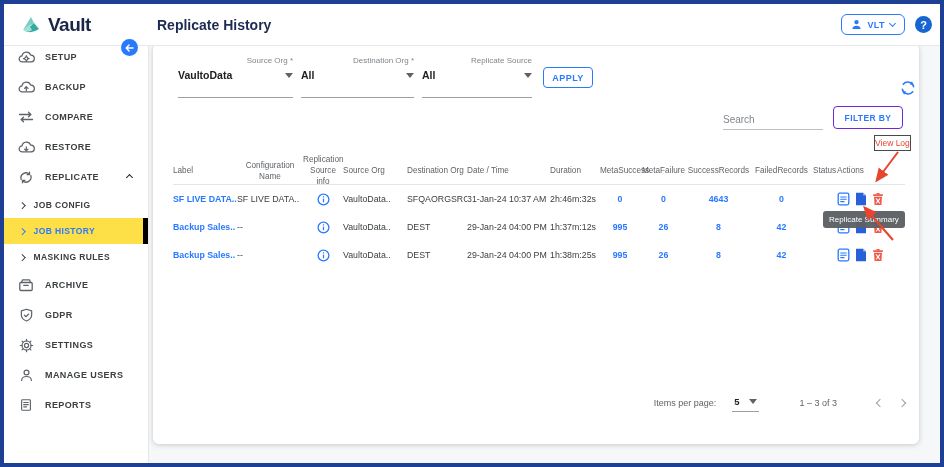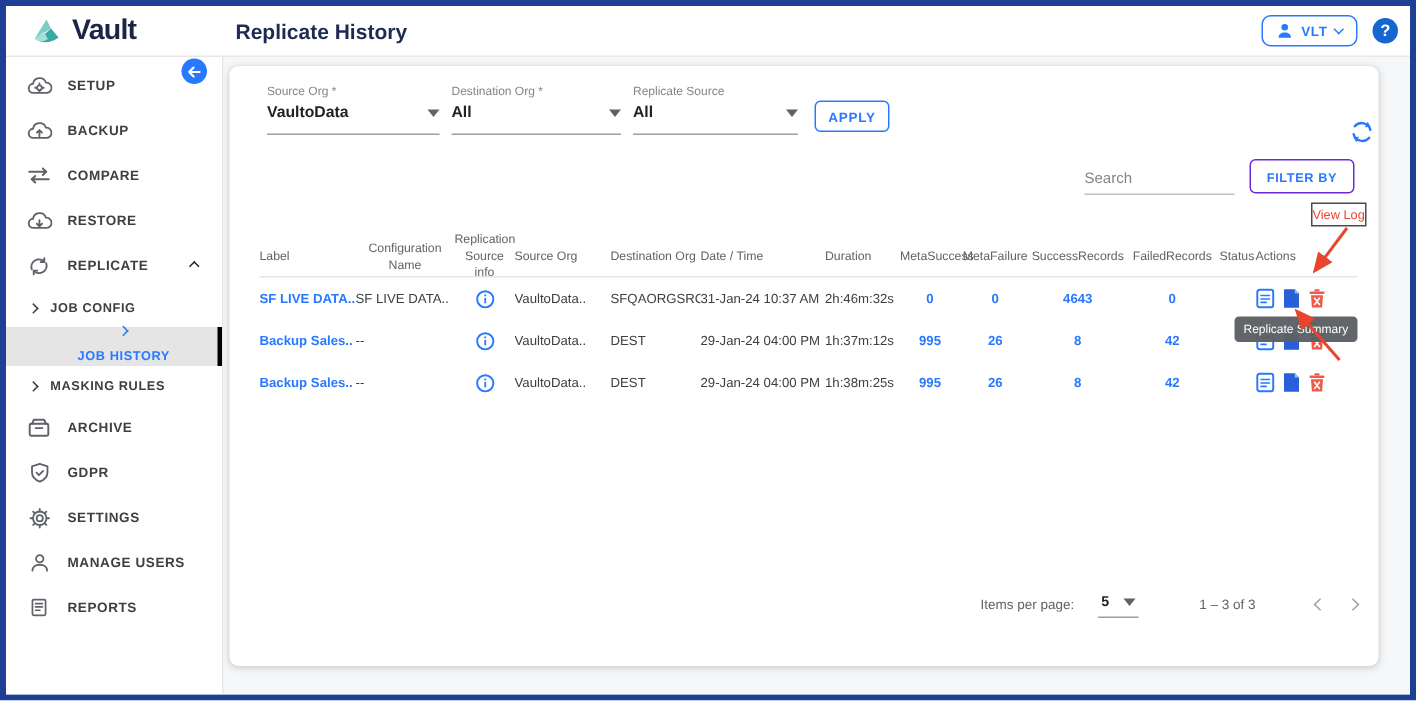--- a/index.html
+++ b/index.html
@@ -2,51 +2,51 @@
 <html><head>
 <meta charset="utf-8">
 <style>
   * { margin:0; padding:0; box-sizing:border-box; }
   html,body { background:#fff; }
   body { font-family:"Liberation Sans", sans-serif; }
 
   .frame { position:relative; width:944px; height:467px; border:4px solid #1d3f94; background:#fff; overflow:hidden; }
 
   
-  .topbar { position:absolute; top:0; left:0; width:936px; height:34px; background:#fff; border-bottom:1px solid #e6e8eb; display:flex; align-items:center; z-index:20; }
+  .topbar { position:absolute; top:0; left:0; width:936px; height:42px; background:#fff; border-bottom:1px solid #e6e8eb; display:flex; align-items:center; z-index:20; }
   .logo-wrap { width:145px; display:flex; align-items:center; gap:6px; padding-left:16px; }
   .logo-text { font-size:19px; font-weight:800; color:#1b2545; letter-spacing:-0.5px; }
   .page-title { margin-left:8px; font-size:14px; font-weight:700; color:#1d2b50; }
   .topbar-right { margin-left:auto; display:flex; align-items:center; gap:10px; padding-right:8px; }
   .user-btn { display:flex; align-items:center; gap:5px; border:1px solid #2979ff; border-radius:6px; background:#fff; padding:3px 9px; height:21px; cursor:pointer; }
   .user-btn span.lbl { font-size:9px; font-weight:700; color:#2979ff; letter-spacing:.4px; }
   .help-circle { width:17px; height:17px; border-radius:50%; background:#1765cf; color:#fff; font-size:11px; font-weight:700; display:flex; align-items:center; justify-content:center; }
 
   
   .sidebar { position:absolute; top:34px; left:0; width:145px; height:425px; background:#fff; border-right:1px solid #e4e6e9; padding-top:4px; z-index:10; }
   .side-item { display:flex; align-items:center; height:30px; padding-left:13px; gap:10px; cursor:pointer; }
   .side-item .s-label { font-size:9px; font-weight:700; color:#3c4043; letter-spacing:.4px; }
   .side-item .ic { width:18px; display:flex; justify-content:center; }
   .side-sub { display:flex; align-items:center; height:26px; padding-left:16px; gap:9px; cursor:pointer; }
   .side-sub .s-label { font-size:8.5px; font-weight:700; color:#3c4043; letter-spacing:.4px; }
-  .side-sub.active { background:#e5e5e5; border-right:3px solid #000000;flex-direction:column; }
+  .side-sub.active { background:#fde047; border-right:5px solid #000000; }
   .side-sub.active .s-label { color:#2979ff; }
   .chev-r { display:inline-block; width:4.5px; height:4.5px; border-top:1.6px solid #3c4043; border-right:1.6px solid #3c4043; transform:rotate(45deg); }
   .side-sub.active .chev-r { border-color:#2979ff; }
   .chev-up { display:inline-block; width:5px; height:5px; border-top:1.6px solid #202124; border-right:1.6px solid #202124; transform:rotate(-45deg); margin-left:auto; margin-right:16px; }
 
   .collapse-btn { position:absolute; left:117px; top:35px; width:17px; height:17px; border-radius:50%; background:#2979ff; border:none; color:#fff; display:flex; align-items:center; justify-content:center; z-index:30; cursor:pointer; }
 
   
   .main { position:absolute; top:34px; left:145px; width:791px; height:425px; background:#f6f7f9; }
   .card { position:absolute; left:4px; top:6px; width:766px; height:400px; background:#fff; border-radius:6px; box-shadow:0 1px 5px rgba(60,64,67,.25); }
 
   
   .filters { position:absolute; left:25px; top:12px; display:flex; gap:8px; }
-  .u-select { border-bottom:1px solid #9aa0a6; padding-bottom:8px; cursor:pointer; }
+  .u-select { border-bottom:1px solid #9aa0a6; padding-bottom:16px; cursor:pointer;text-align:right; }
   .u-select .f-label { font-size:8px; color:#80868b; margin-bottom:4px; }
   .u-select .f-valrow { display:flex; align-items:center; justify-content:space-between; }
   .u-select .f-value { font-size:10.5px; font-weight:700; color:#202124; }
   .caret { width:0; height:0; border-left:4px solid transparent; border-right:4px solid transparent; border-top:5px solid #5f6368; }
   .w1 { width:115px; } .w2 { width:113px; } .w3 { width:110px; }
   .apply-btn { position:absolute; left:390px; top:23px; width:50px; height:21px; border:1px solid #2979ff; border-radius:4px; background:#fff; color:#2979ff; font-size:9px; font-weight:700; letter-spacing:.5px; cursor:pointer; }
 
   .repcfg-btn { position:absolute; left:642px; top:33px; width:100px; height:22px; border:1px solid #2979ff; border-radius:4px; background:#fff; color:#2979ff; font-size:8.5px; font-weight:700; letter-spacing:.4px; cursor:pointer; }
   .refresh-wrap { position:absolute; left:746px; top:35px; width:18px; height:18px; cursor:pointer; }
 

